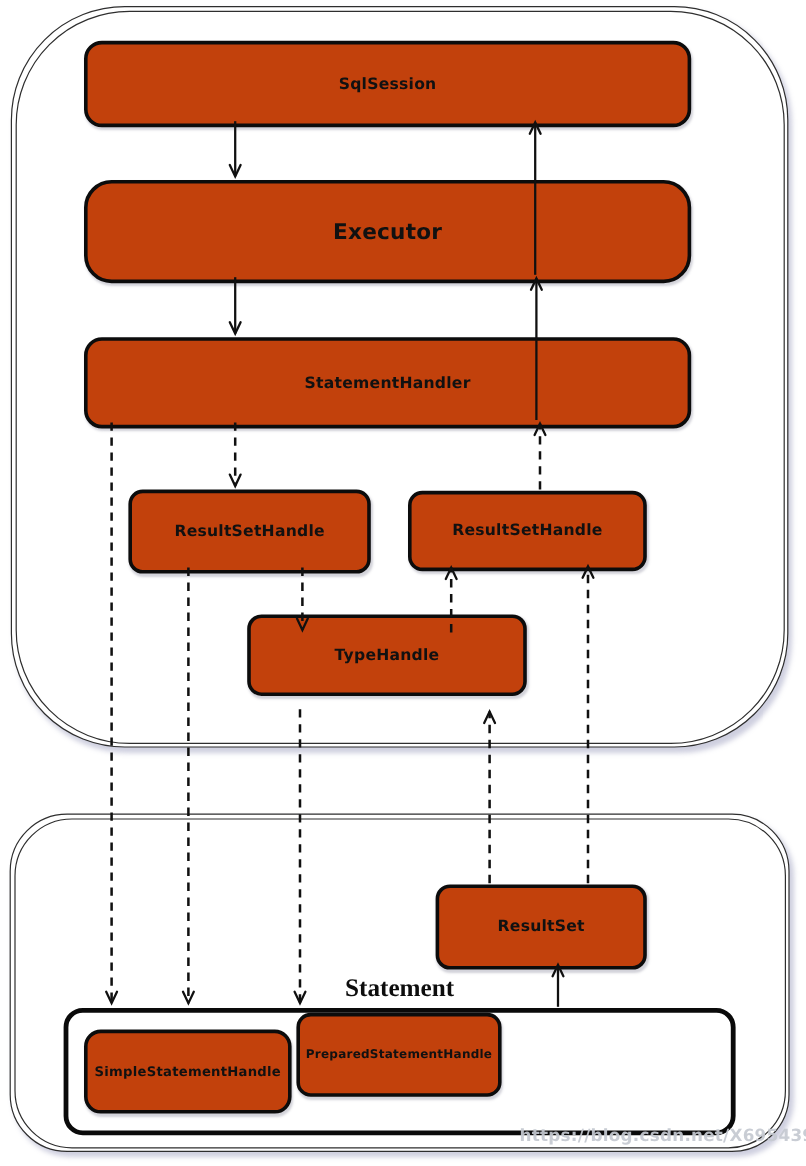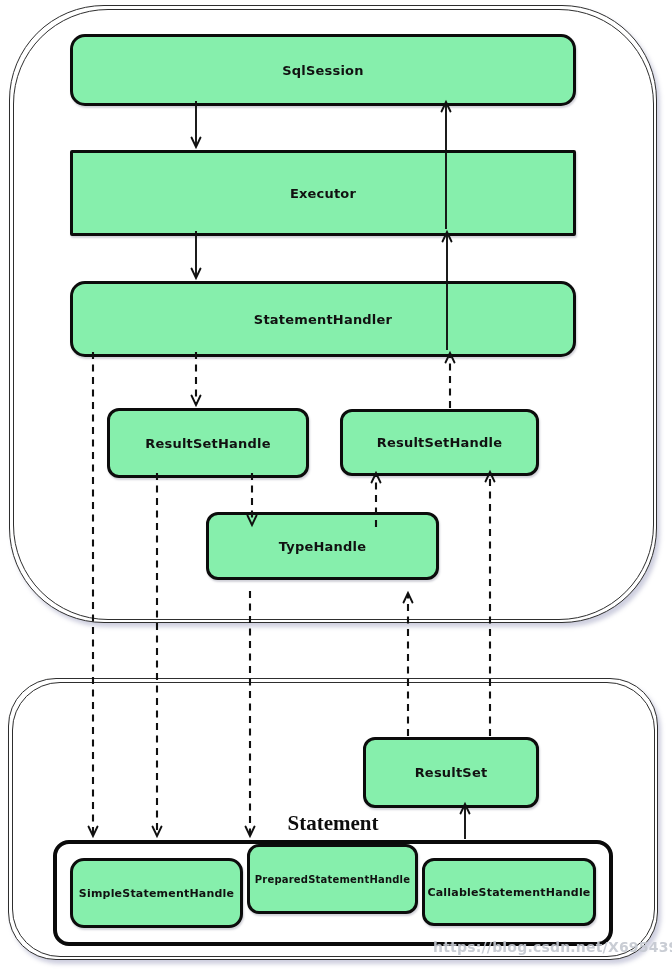--- a/index.html
+++ b/index.html
@@ -15,27 +15,27 @@
   }
   .container::before {
     content:""; position:absolute; inset:2.5px;
     border:1.2px solid #2e2e2e; border-radius:inherit;
   }
   .container-top    { left:9px;  top:5px;   width:646px; height:616px; border-radius:95px; }
   .container-bottom { left:8px;  top:678px; width:648px; height:280px; border-radius:48px; }
 
   
   .node {
-    position:absolute; background:#86efac; border:3px solid #0c0c0c; border-radius:12px;
+    position:absolute; background:#c2410c; border:3px solid #0c0c0c; border-radius:12px;
     display:flex; align-items:center; justify-content:center; text-align:center;
     font-weight:bold; color:#111; z-index:2; letter-spacing:0.2px;
     box-shadow:1px 2px 2px rgba(95,95,120,0.28);
   }
   .n-sqlsession       { left:70px;  top:34px;  width:500px; height:66px; font-size:13px; border-radius:15px; }
-  .n-executor         { left:70px;  top:150px; width:500px; height:80px; font-size:13px; border-radius:2px; }
+  .n-executor         { left:70px;  top:150px; width:500px; height:80px; font-size:18px; border-radius:23px; }
   .n-statementhandler { left:70px;  top:281px; width:500px; height:70px; font-size:13px; border-radius:15px; }
   .n-parameterhandle  { left:107px; top:408px; width:196px; height:64px; font-size:13px; }
   .n-resultsethandle  { left:340px; top:409px; width:193px; height:61px; font-size:13px; }
   .n-typehandle       { left:206px; top:512px; width:227px; height:62px; font-size:13px; }
   .n-resultset        { left:363px; top:737px; width:170px; height:65px; font-size:13px; }
 
   .statement-box {
     position:absolute; left:53px; top:840px; width:552px; height:98px;
     background:#ffffff; border:4px solid #0a0a0a; border-radius:16px; z-index:2;
   }
@@ -71,21 +71,20 @@
   <div class="node n-parameterhandle">ResultSetHandle</div>
   <div class="node n-resultsethandle">ResultSetHandle</div>
   <div class="node n-typehandle">TypeHandle</div>
   <div class="node n-resultset">ResultSet</div>
 
   <div class="statement-label">Statement</div>
   <div class="statement-box"></div>
 
   <div class="node n-simple">SimpleStatementHandle</div>
   <div class="node n-prepared">PreparedStatementHandle</div>
-  <div class="node n-callable">CallableStatementHandle</div>
 
   <svg id="edges-layer" class="edges-layer" viewBox="0 0 672 972">
       <g>
         <line x1="196" y1="101" x2="196" y2="147" stroke="#101010" stroke-width="1.9"></line>
         <polyline points="191.5,137.5 196,147 200.5,137.5" fill="none" stroke="#101010" stroke-width="1.9" stroke-linecap="round"></polyline>
       </g>
       <g>
         <line x1="446" y1="229" x2="446" y2="102" stroke="#101010" stroke-width="1.9"></line>
         <polyline points="441.5,111.5 446,102 450.5,111.5" fill="none" stroke="#101010" stroke-width="1.9" stroke-linecap="round"></polyline>
       </g>

